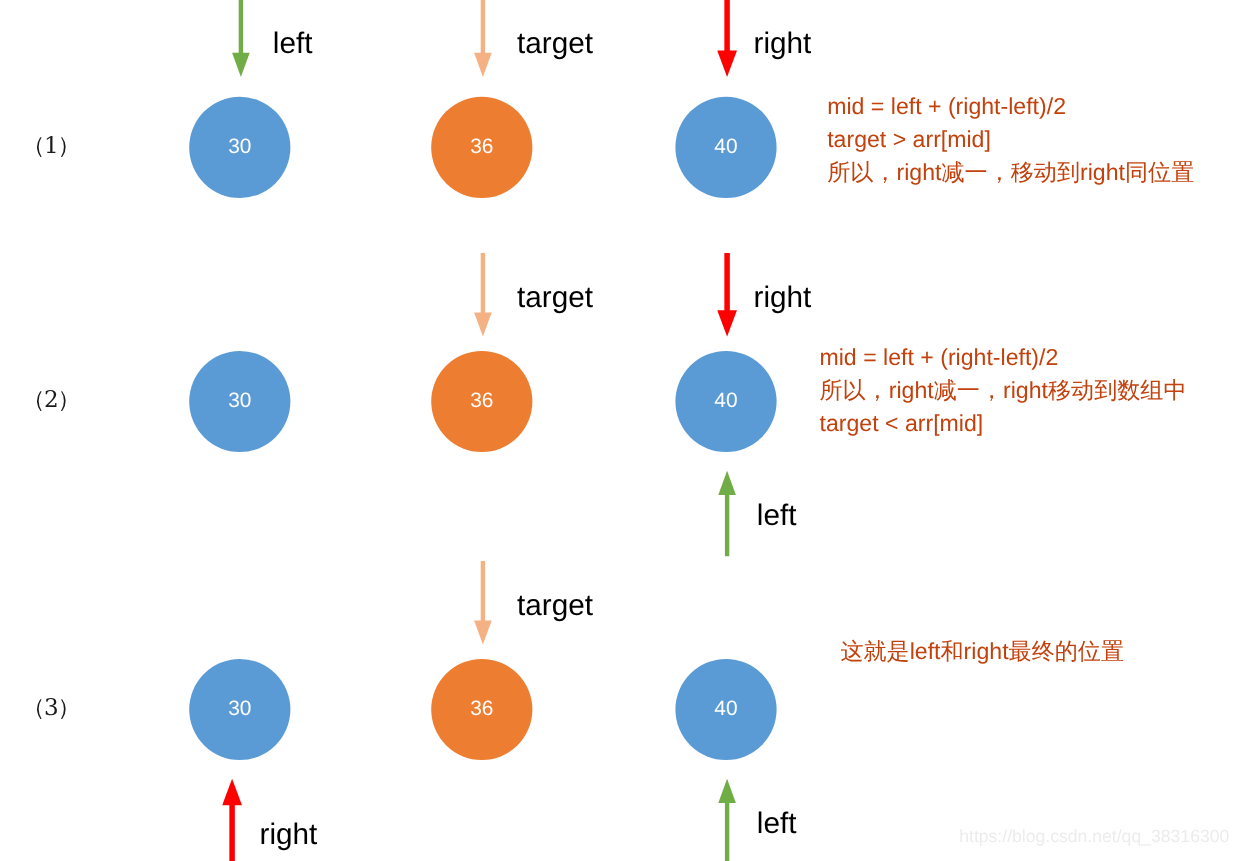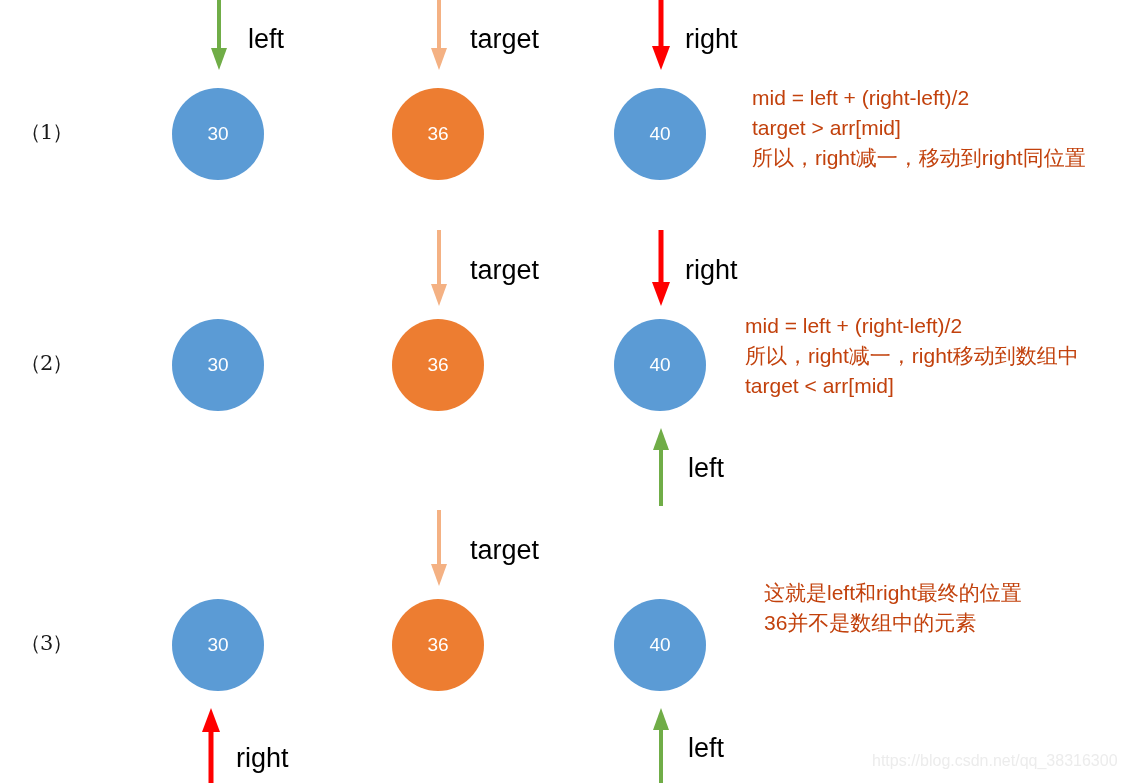--- a/index.html
+++ b/index.html
@@ -164,18 +164,17 @@
   <div class="arrow-label" style="left:236px; top:743px;">right</div>
 
   <svg class="arrow" style="left:652px; top:708px;" width="18" height="76">
     <line x1="9" y1="18" x2="9" y2="76" stroke="#70AD47" stroke-width="4"></line>
     <polygon points="9,0 1,22 17,22" fill="#70AD47"></polygon>
   </svg>
   <div class="arrow-label" style="left:688px; top:733px;">left</div>
 
   <div class="note" style="left:752px; top:578px;margin-left:12px;">
     <div>这就是left和right最终的位置</div>
-    <div>36并不是数组中的元素</div>
   </div>
 
   <div class="watermark" style="left:872px; top:752px;">https://blog.csdn.net/qq_38316300</div>
 
 </div>
 
 </body></html>

